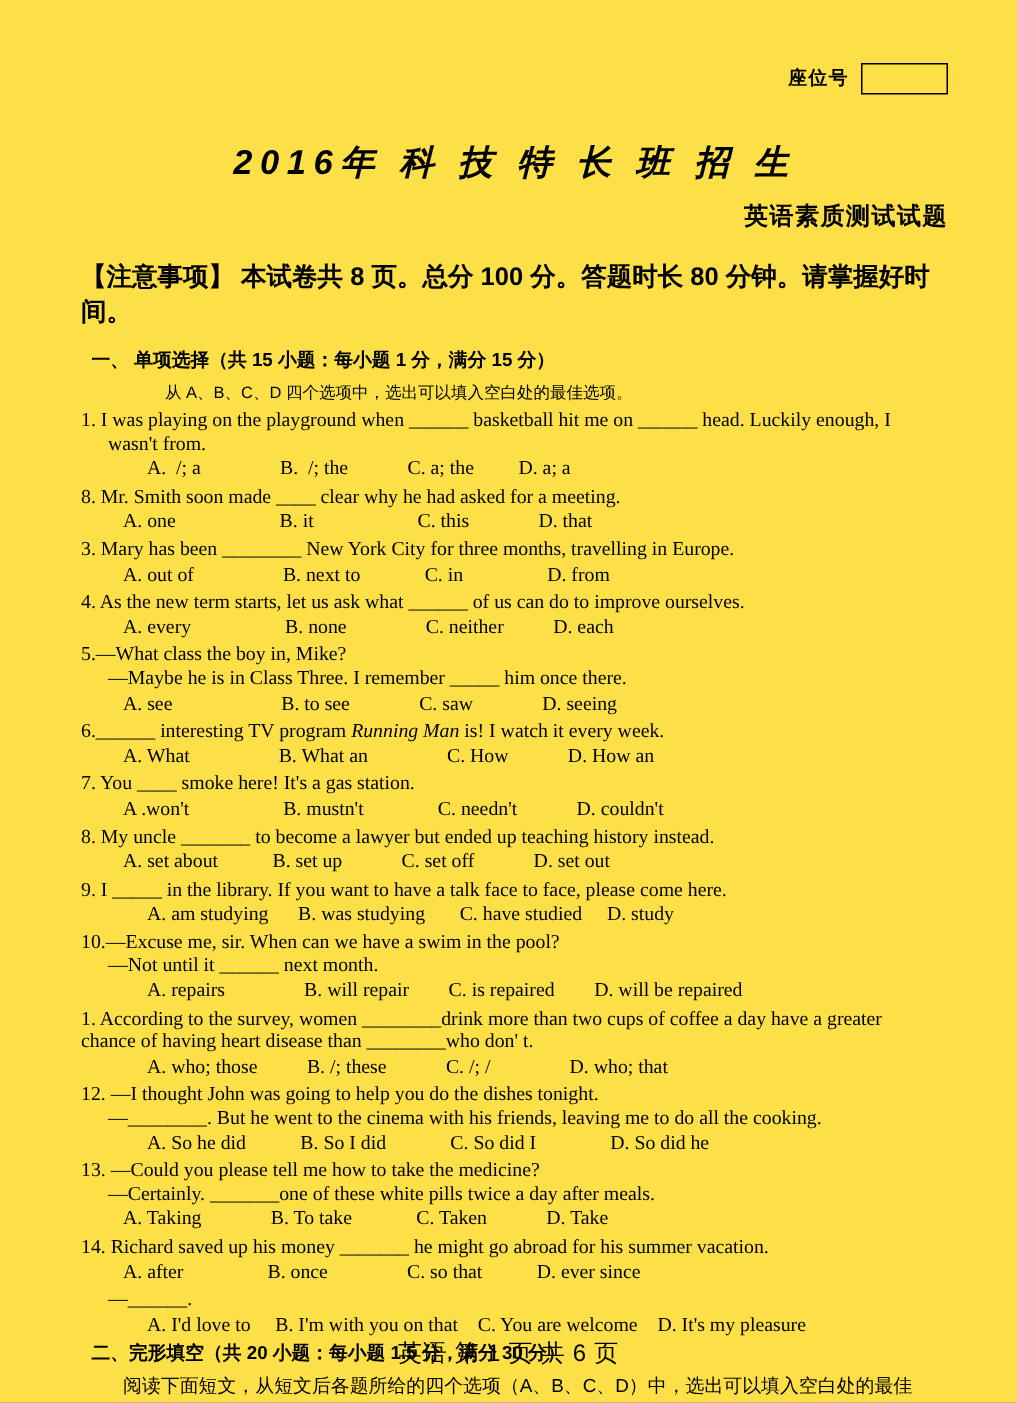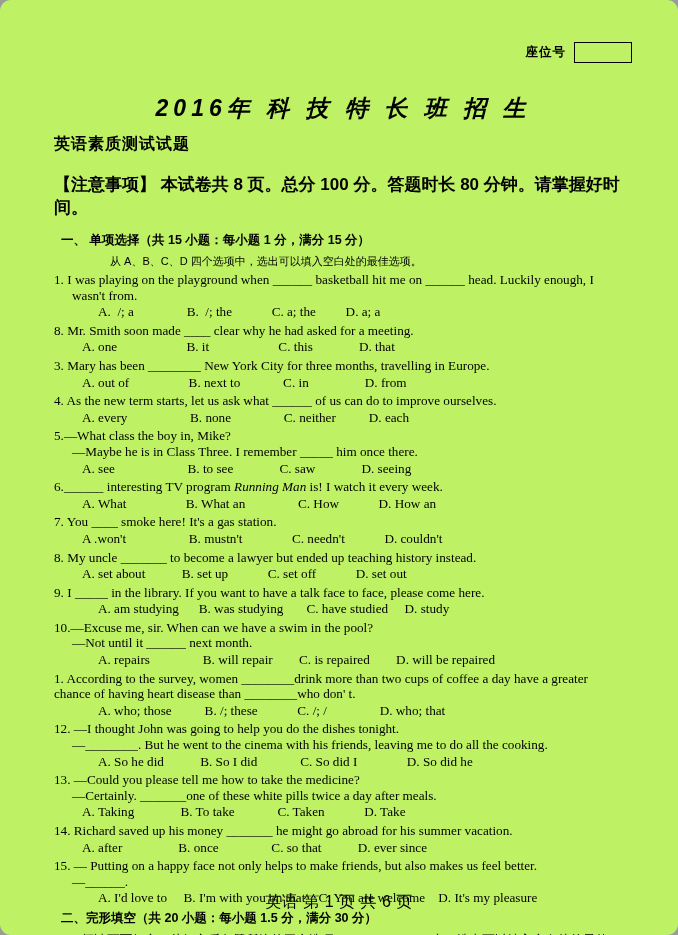--- a/index.html
+++ b/index.html
@@ -3,27 +3,26 @@
 <meta charset="utf-8">
 <style>
   html, body {
     margin: 0;
     padding: 0;
     background: #9a9a9a;
   }
   .page {
     width: 678px;
     height: 935px;
-    background: #bef264;
+    background: #fde047;
     position: relative;
     box-sizing: border-box;
     font-family: "Liberation Serif", serif;
     color: #000;
     overflow: hidden;
-    border-radius: 11px;
   }
   .inner {
     position: absolute;
     left: 54px;
     top: 40px;
     width: 578px;
   }
   
   .seat-row {
     display: flex;
@@ -47,21 +46,21 @@
   .title1 {
     text-align: center;
     font-family: "Liberation Sans", sans-serif;
     font-weight: bold;
     font-size: 23px;
     letter-spacing: 5px;
     margin-top: 29px;
     font-style: italic;
   }
   .title2 {
-    text-align: left;
+    text-align: right;
     font-family: "Liberation Sans", sans-serif;
     font-weight: bold;
     font-size: 16px;
     letter-spacing: 1px;
     margin-top: 10px;
   }
   .notice {
     font-family: "Liberation Sans", sans-serif;
     font-weight: bold;
     font-size: 17px;
@@ -182,21 +181,20 @@
     <div class="q">
       <span>13. —Could you please tell me how to take the medicine?</span>
       <span class="cont">—Certainly. _______one of these white pills twice a day after meals.</span>
     </div>
     <div class="opts">A. Taking              B. To take             C. Taken            D. Take</div>
 
     <div class="q">14. Richard saved up his money _______ he might go abroad for his summer vacation.</div>
     <div class="opts">A. after                 B. once                C. so that           D. ever since</div>
 
     <div class="q">
-      <span>15. — Putting on a happy face not only helps to make friends, but also makes us feel better.</span>
       <span class="cont">—______.</span>
     </div>
     <div class="opts ind2">A. I'd love to     B. I'm with you on that    C. You are welcome    D. It's my pleasure</div>
 
     <div class="sec-head" style="margin-top:4px">二、完形填空（共 20 小题：每小题 1.5 分，满分 30 分）</div>
     <div class="sub-instr" style="padding-left:28px;font-weight:normal;font-size:12.6px">阅读下面短文，从短文后各题所给的四个选项（A、B、C、D）中，选出可以填入空白处的最佳</div>
 
   </div>
 
   <div class="footer">英语  第 1 页 共 6 页</div>

